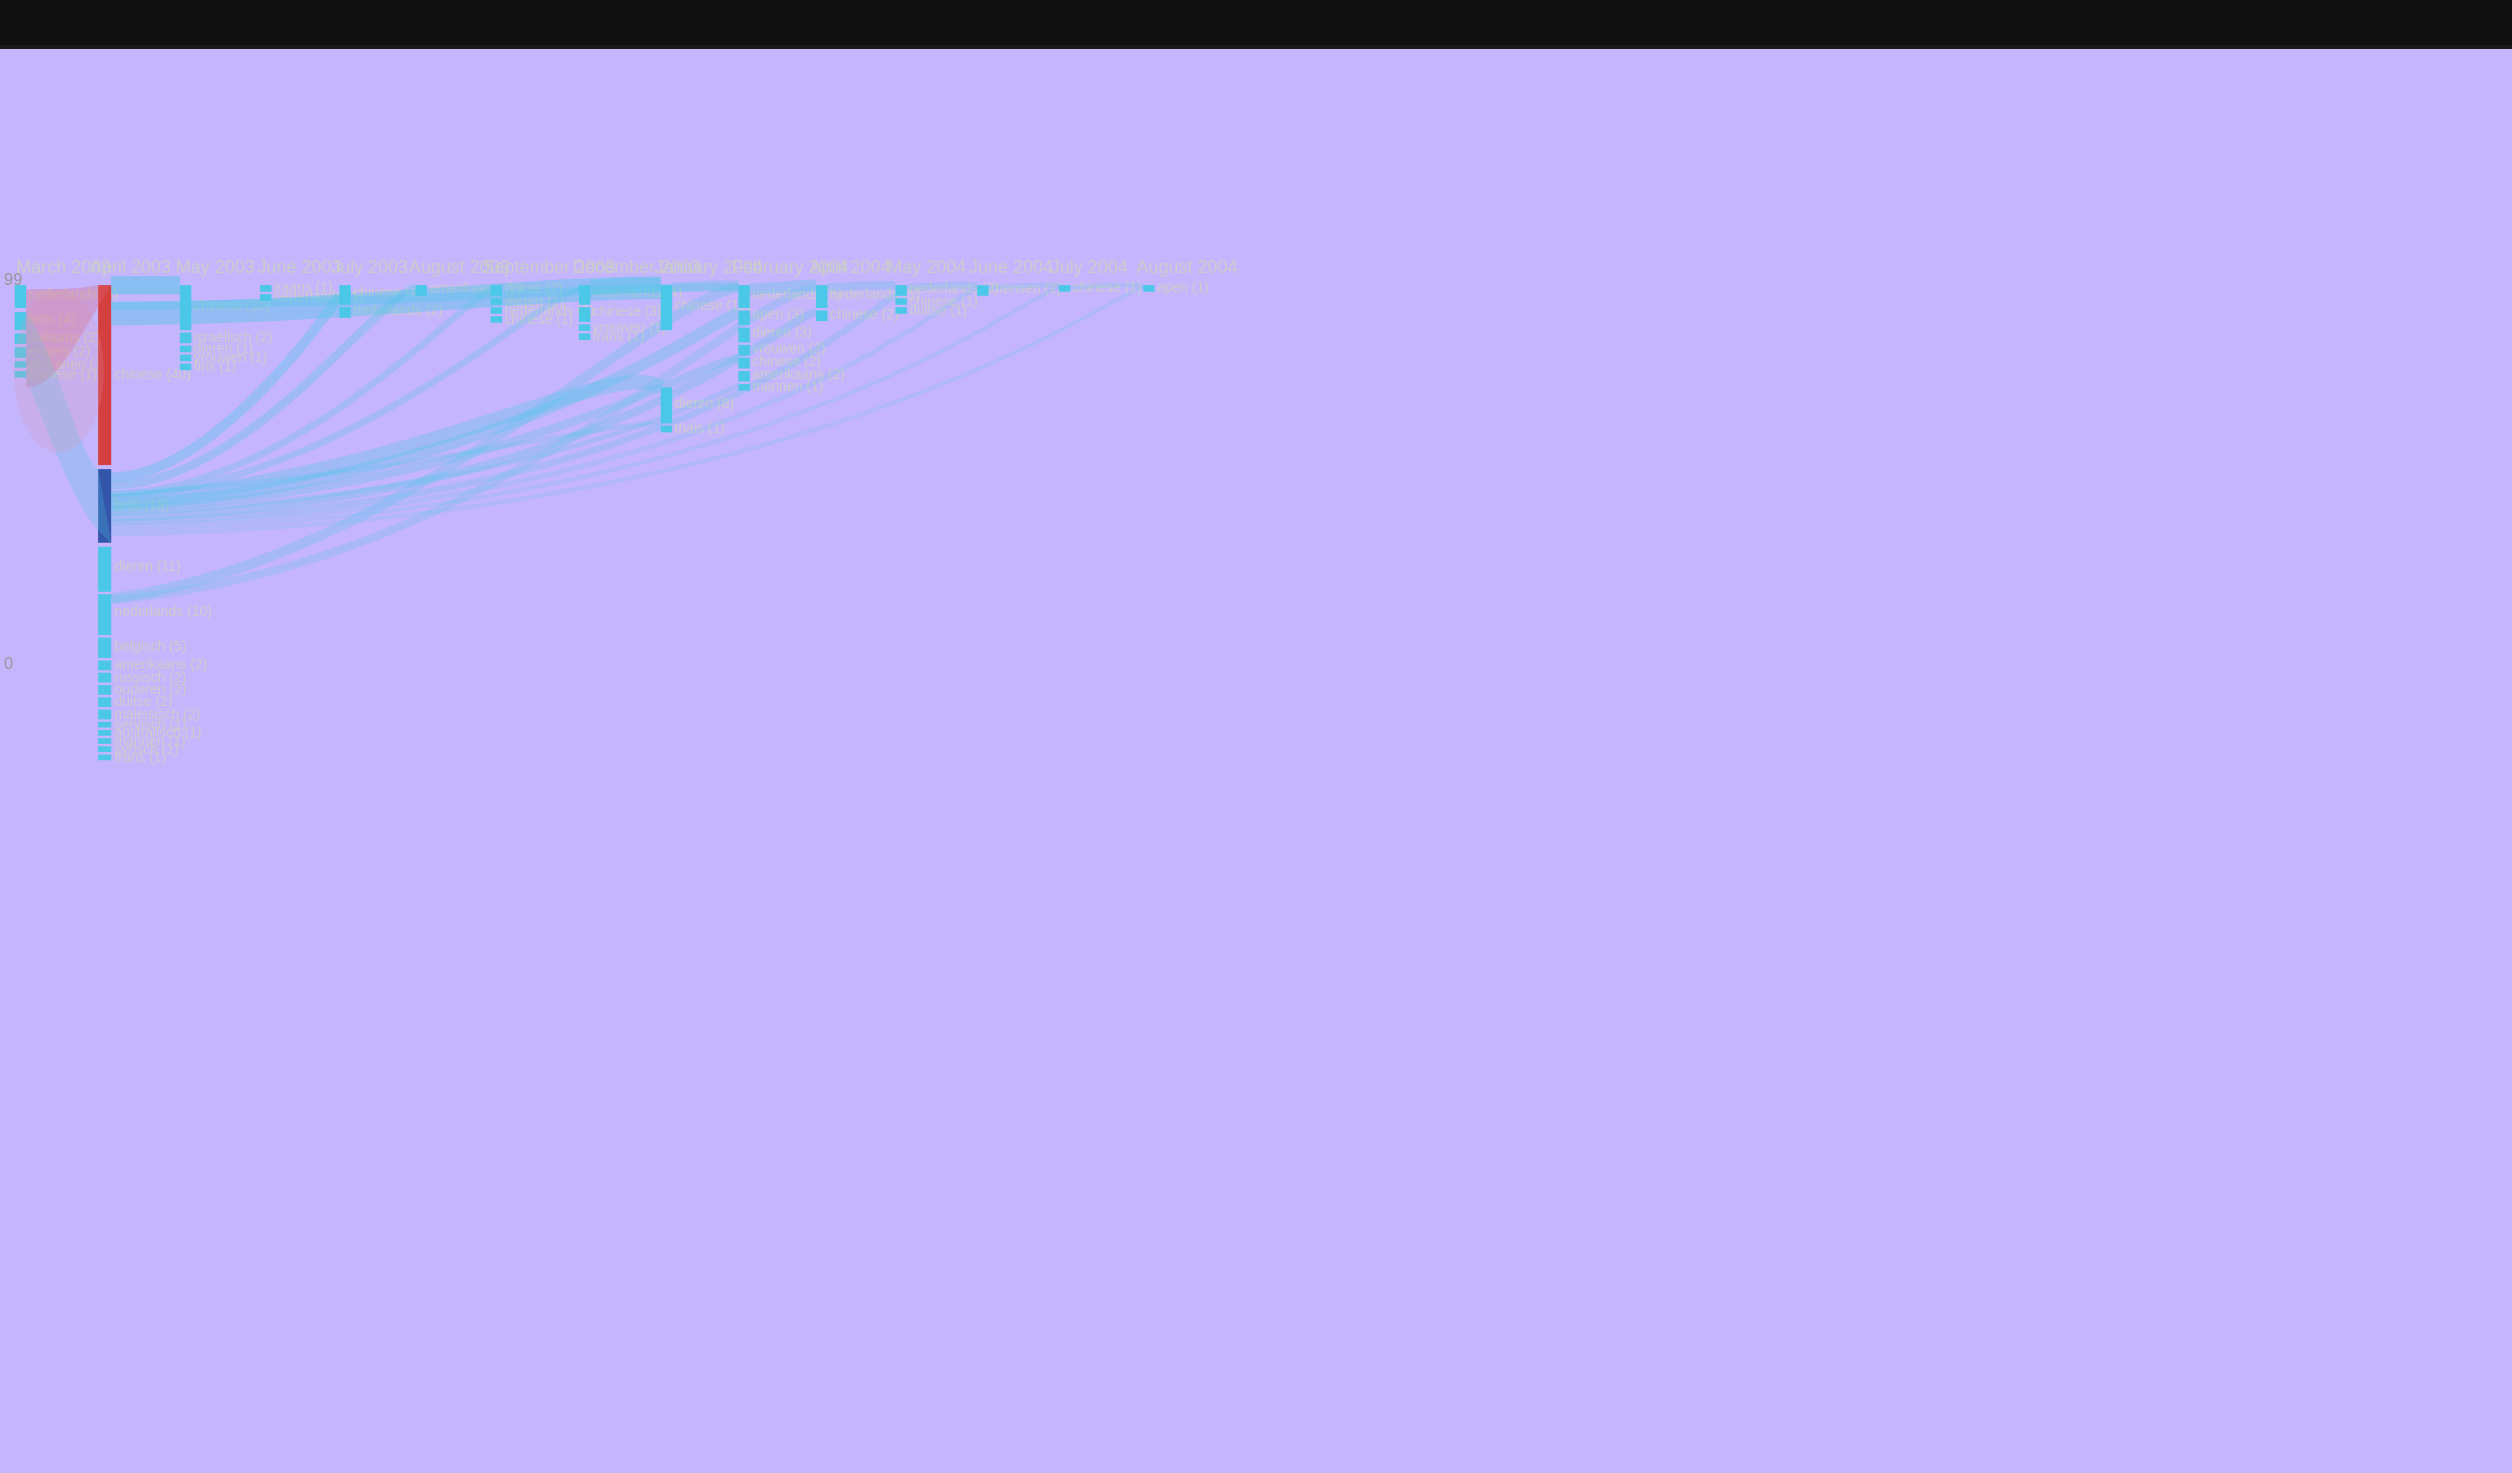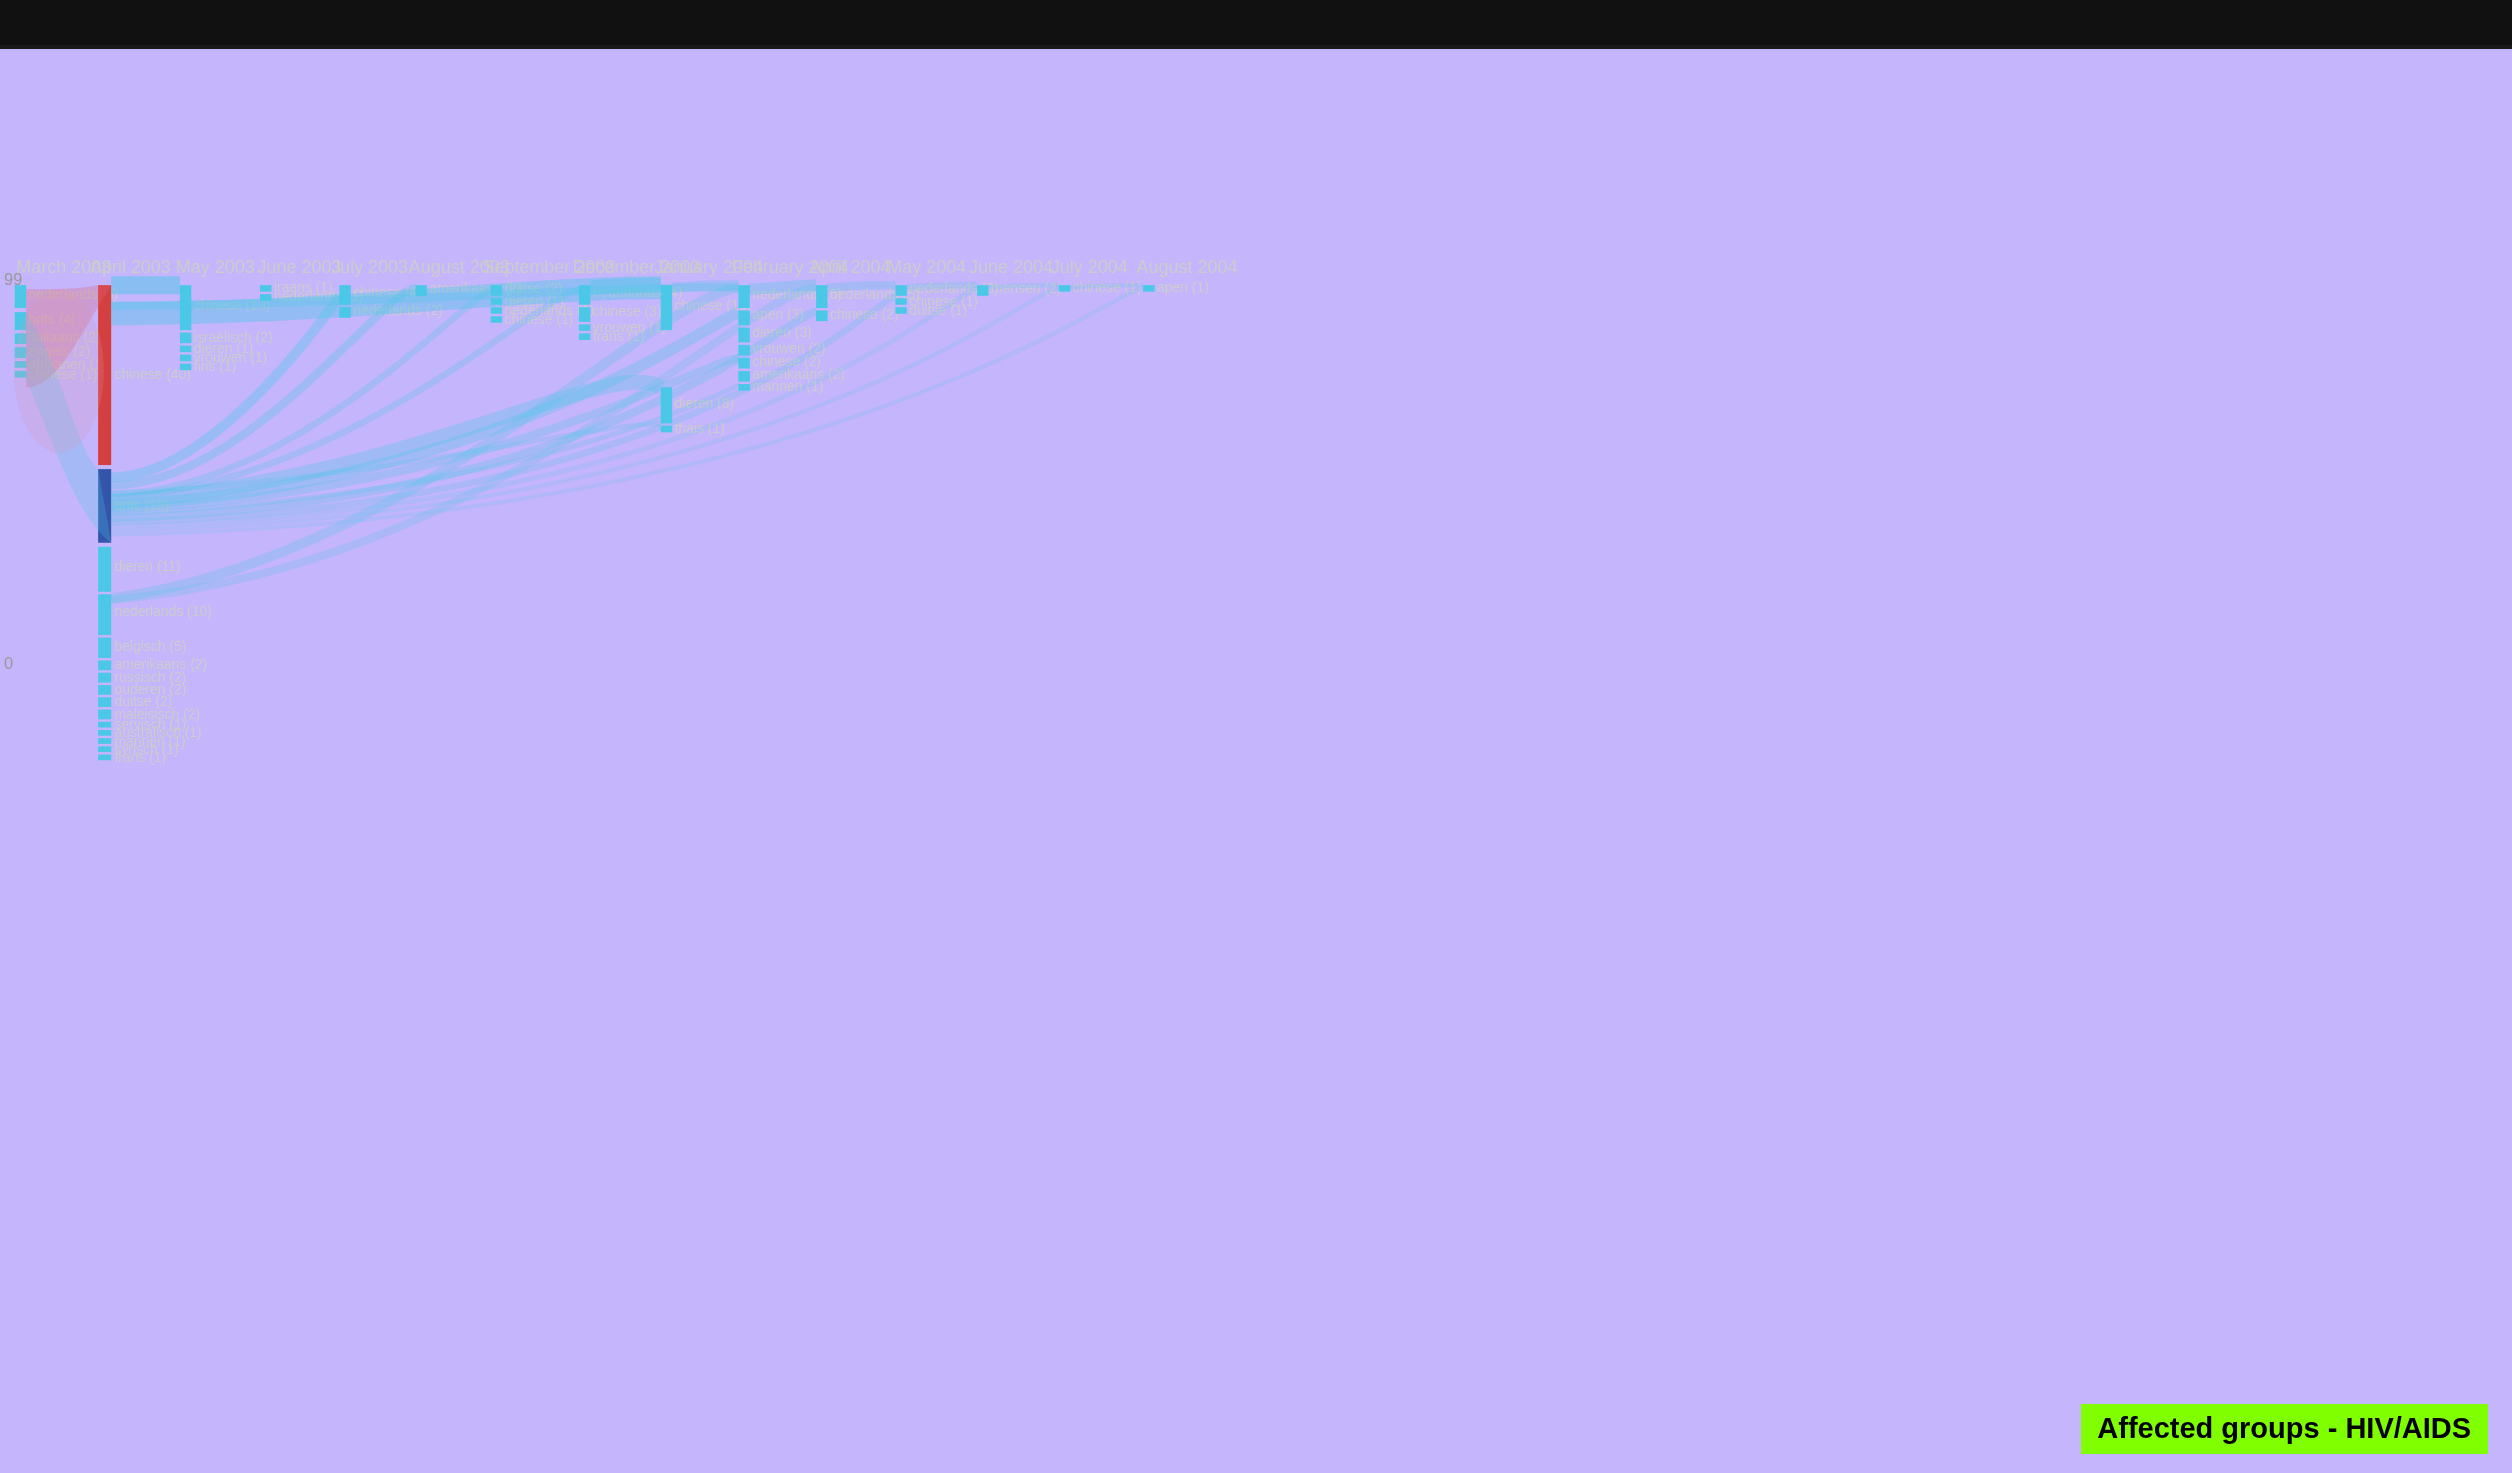--- a/index.html
+++ b/index.html
@@ -282,16 +282,15 @@
     <path d="M 1012 218 C 1050 215 1075 215 1095 215" fill="none" stroke="rgba(75,200,232,0.25)" stroke-width="10"></path>
 
     <path d="M 1109 218 C 1145 215 1175 215 1195 215" fill="none" stroke="rgba(75,200,232,0.2)" stroke-width="8"></path>
 
     <path d="M 1209 218 C 1245 215 1275 215 1295 215" fill="none" stroke="rgba(75,200,232,0.18)" stroke-width="6"></path>
 
     <path d="M 1309 218 C 1345 215 1378 215 1398 215" fill="none" stroke="rgba(75,200,232,0.18)" stroke-width="5"></path>
 
   </svg>
 
-  <div class="title-label" style="position:absolute; bottom:24.5px; right:24.5px; background:#7fff00; color:#000; font-size:29px; font-weight:bold; padding:8.2px 16.4px;">Affected groups - HIV/AIDS</div>
 
 </div>
 
 
 </body></html>

